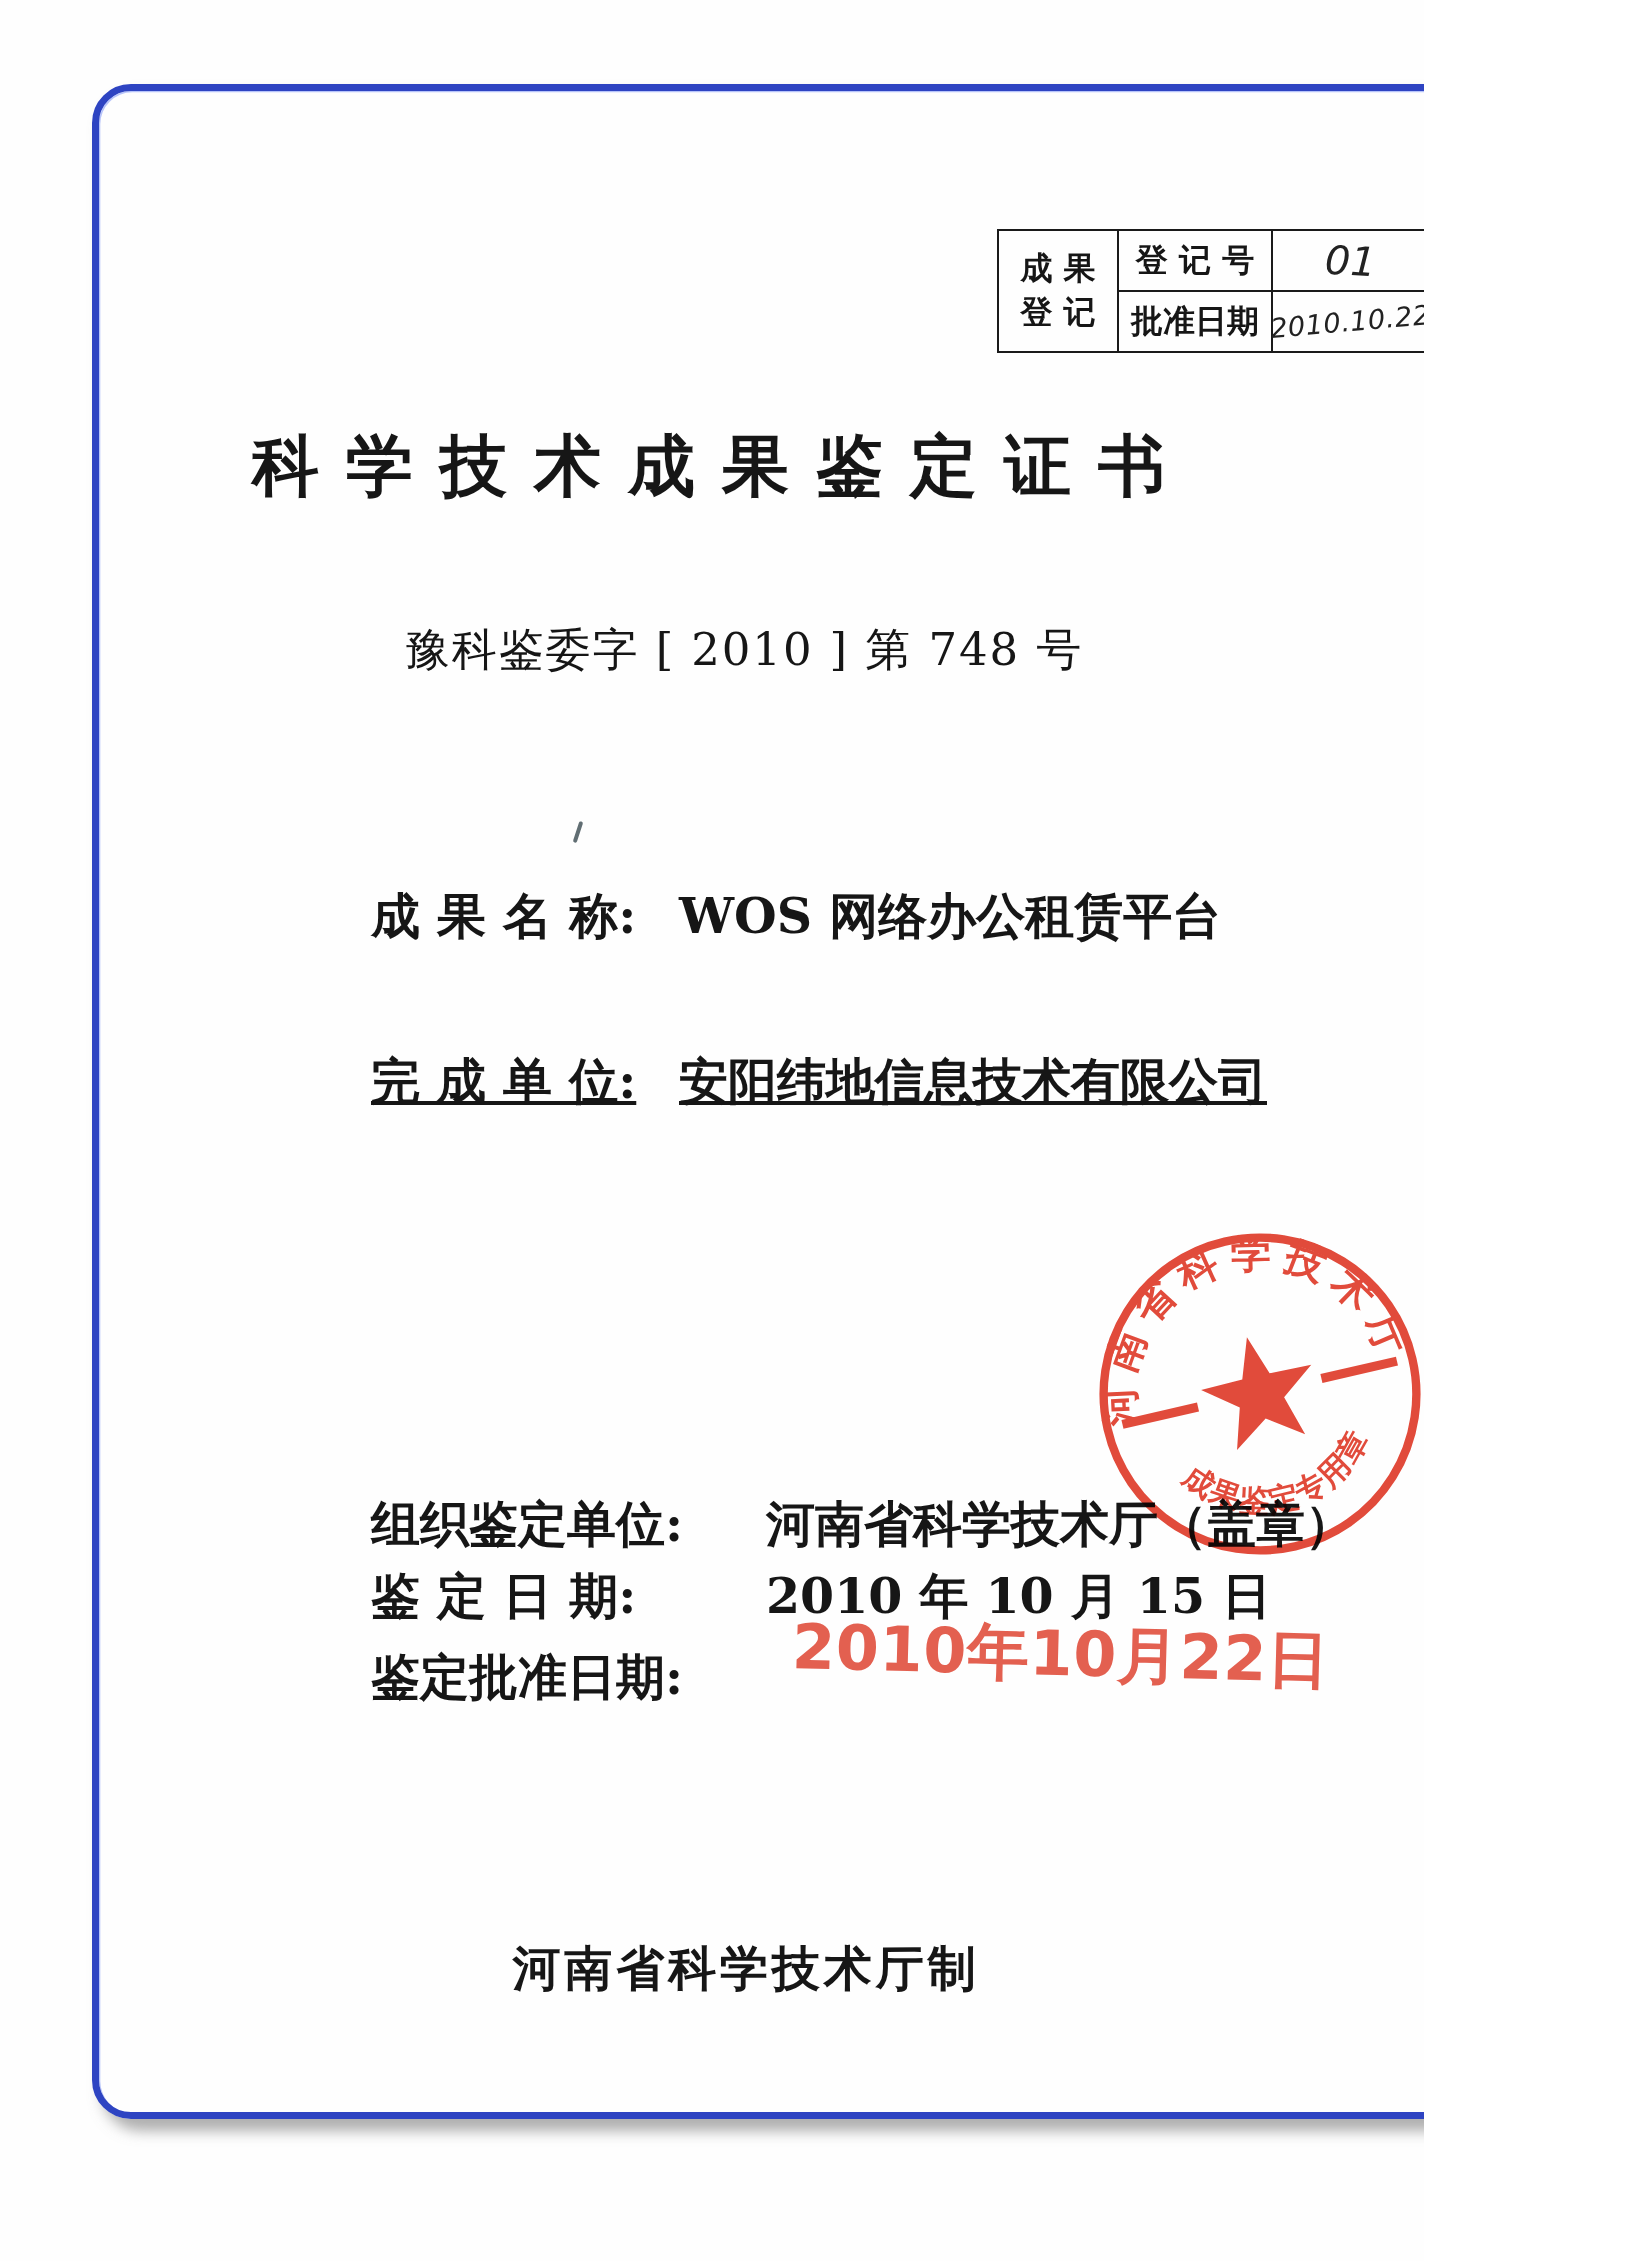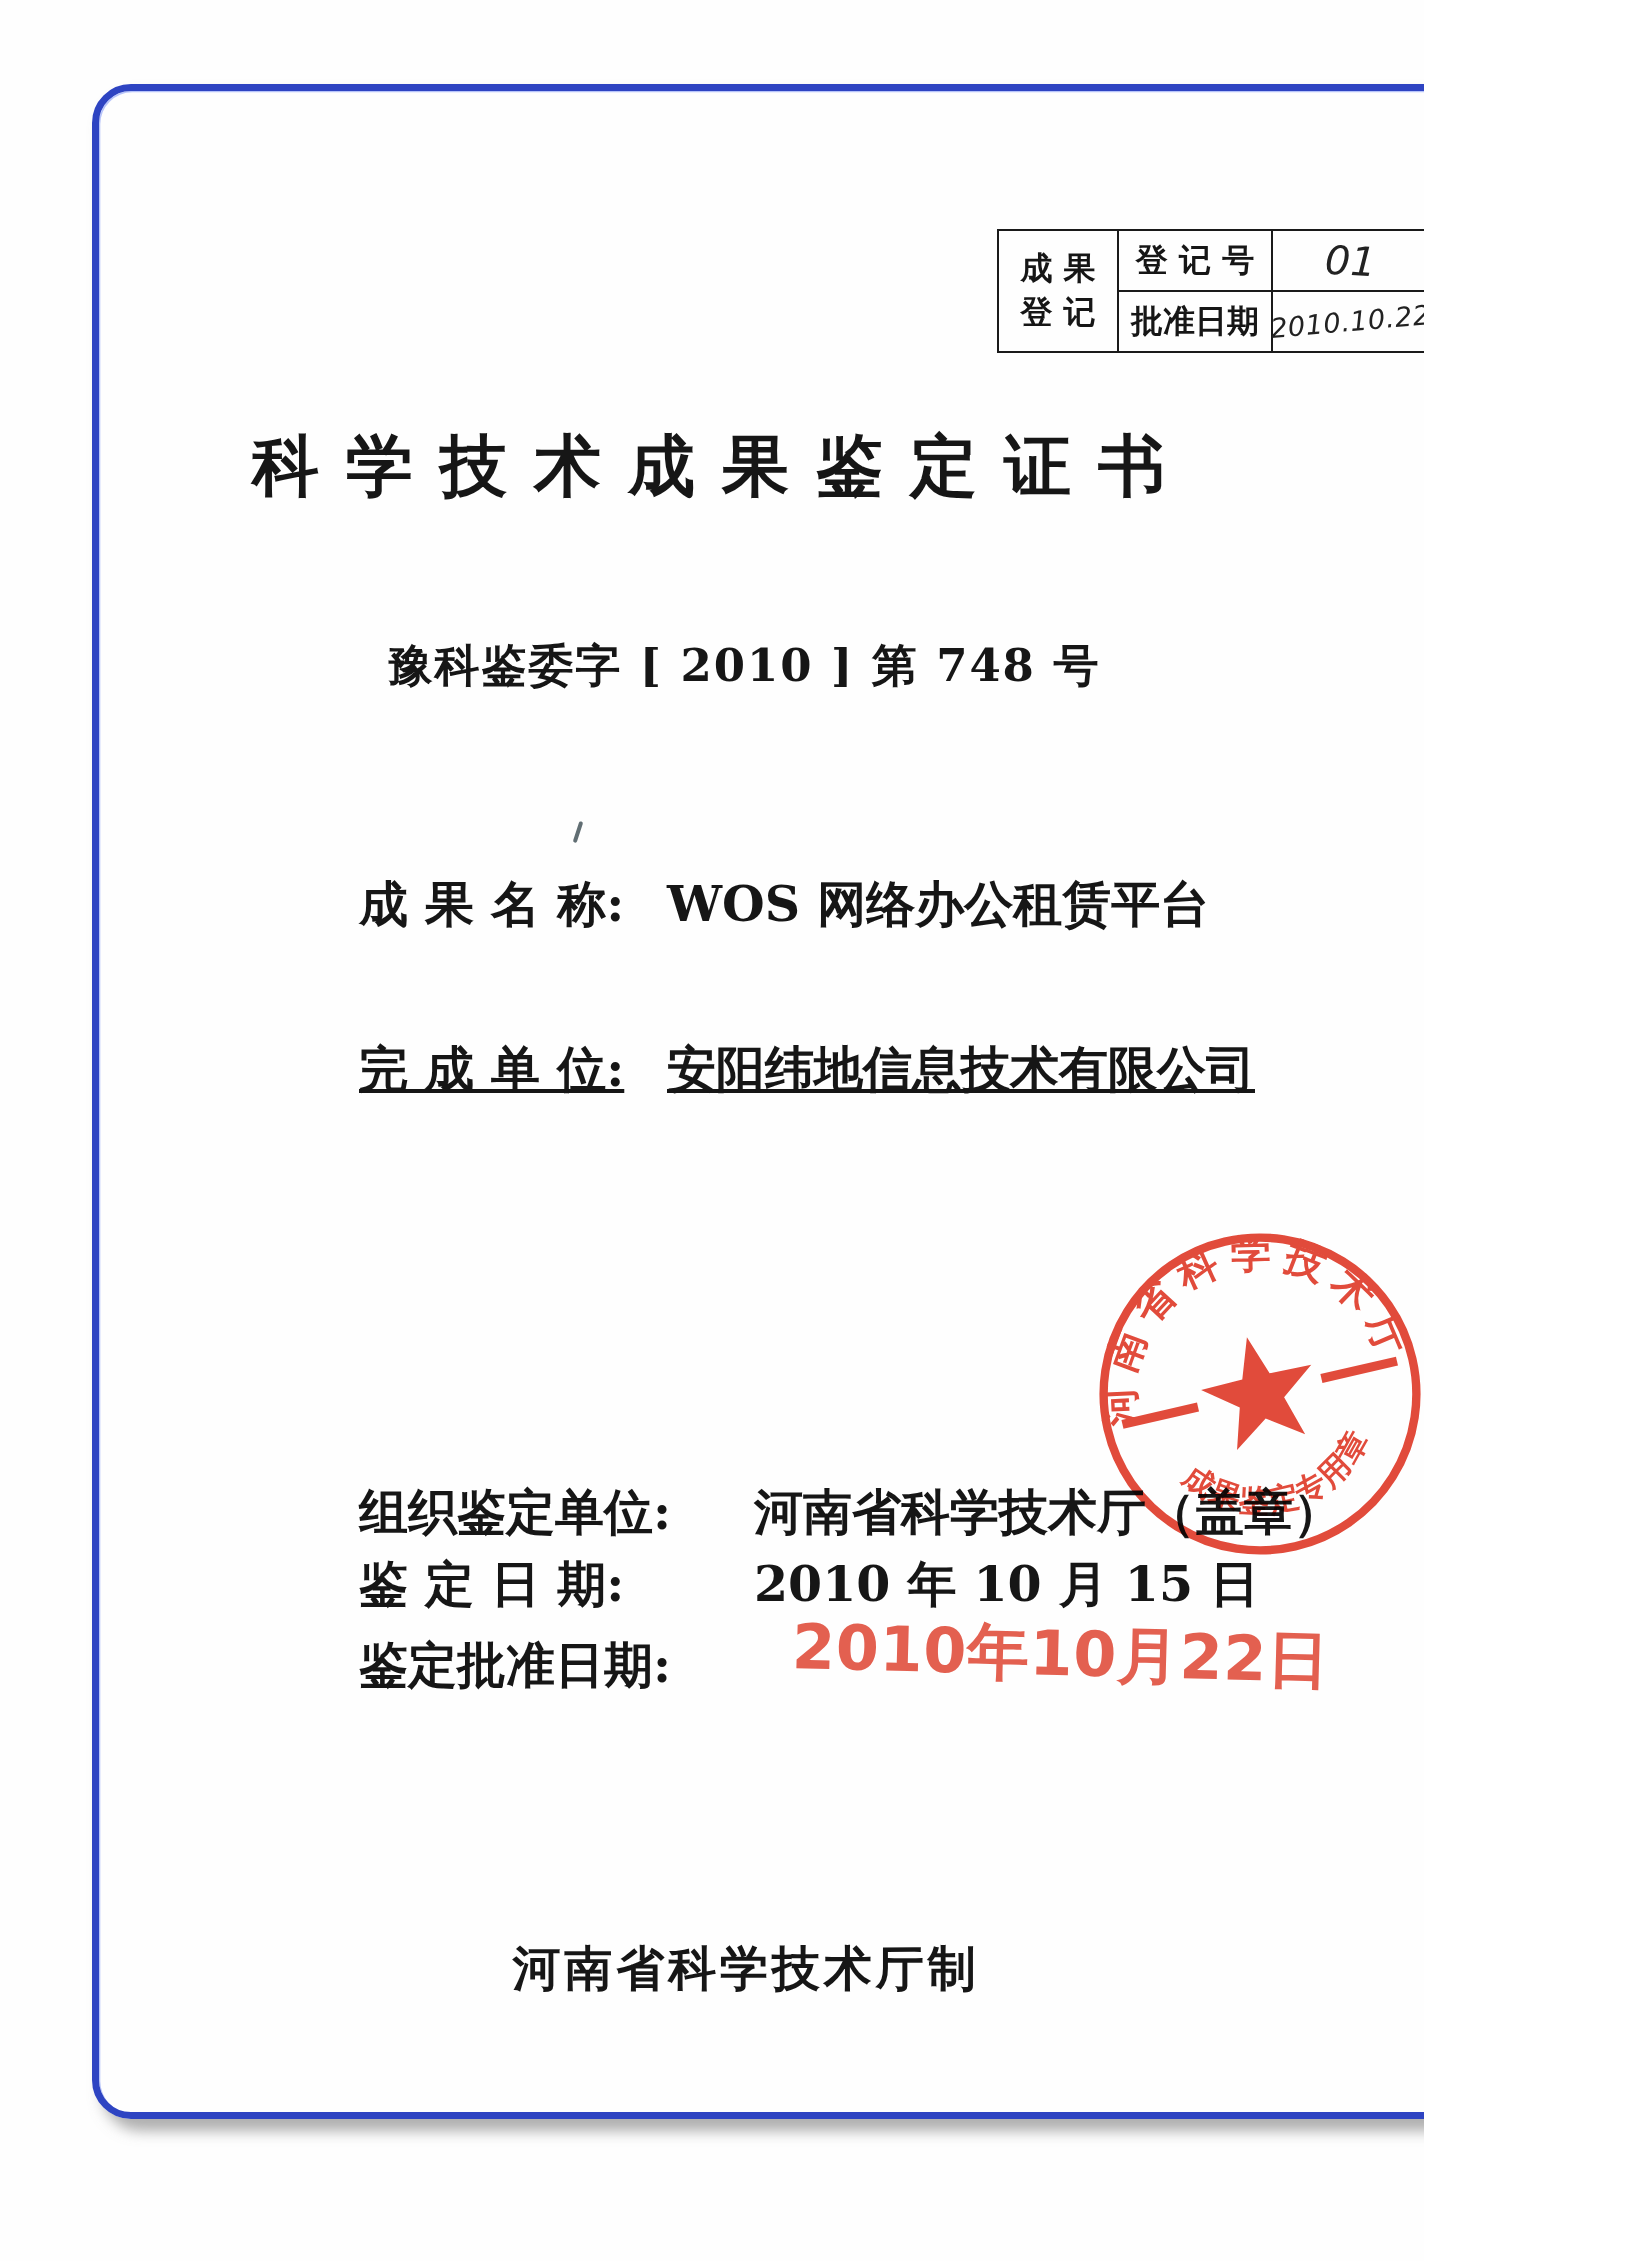--- a/index.html
+++ b/index.html
@@ -27,30 +27,30 @@
   .hand { font-family:"DejaVu Sans","Liberation Sans",sans-serif; font-style:italic; font-weight:400; color:#222; }
   .hand-01 { font-size:40px; transform:rotate(3deg); }
   .hand-date { font-size:27px; transform:rotate(-5deg); letter-spacing:0.6px; }
   
   .title {
     position:absolute; top:421px; left:0; width:100%; text-align:center; z-index:2;
     font-size:67px; font-weight:bold; letter-spacing:27px; padding-left:20px; white-space:nowrap;
   }
   .subtitle {
     position:absolute; top:620px; left:0; width:100%; text-align:center; z-index:2;
-    font-size:45px; font-weight:bold; letter-spacing:1.9px; padding-left:64px; white-space:nowrap;margin-top:16px;
+    font-size:45px; font-weight:normal; letter-spacing:1.9px; padding-left:64px; white-space:nowrap;
   }
   .ink-mark {
     position:absolute; left:576px; top:821px; width:3.9px; height:22px;
     background:#3a4a50; transform:rotate(18deg); border-radius:1.9px; opacity:.8;
   }
   
   .line {
-    position:absolute; left:359px; z-index:1;
-    display:flex; align-items:baseline; font-size:49px; font-weight:bold; white-space:nowrap;
+    position:absolute; left:371px; z-index:1;
+    display:flex; align-items:baseline; font-size:49px; font-weight:bold; white-space:nowrap;margin-top:12px;
   }
   .lbl { flex:0 0 auto; display:inline-block; }
   .w480 { width:308px; }
   .w615 { width:395px; }
   .val { display:inline-block; }
   .units { align-items:flex-start; }
   .units .lbl, .units .vals .val { line-height:92px; }
   .vals { display:flex; flex-direction:column; }
   
   .stamp {

